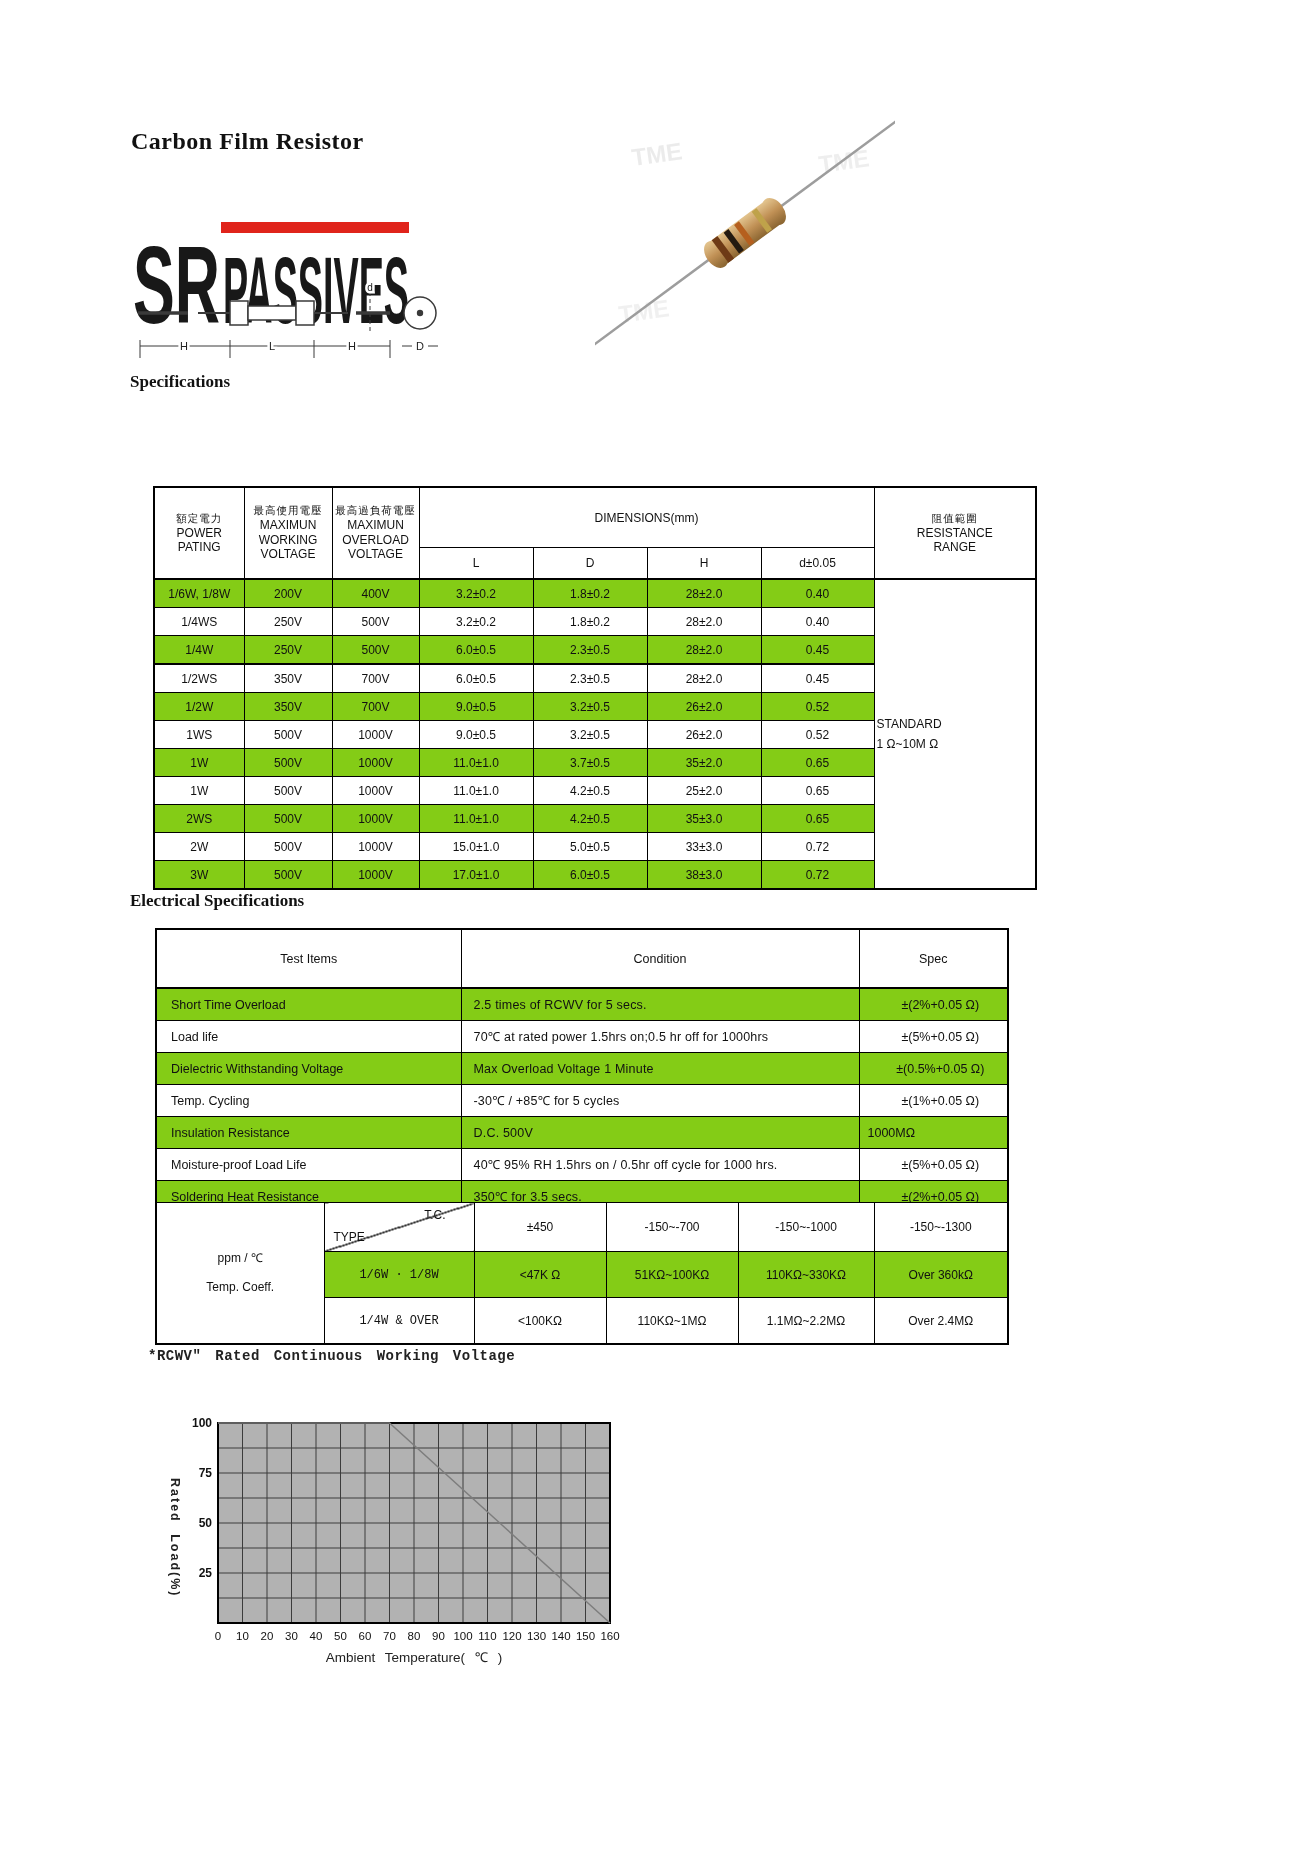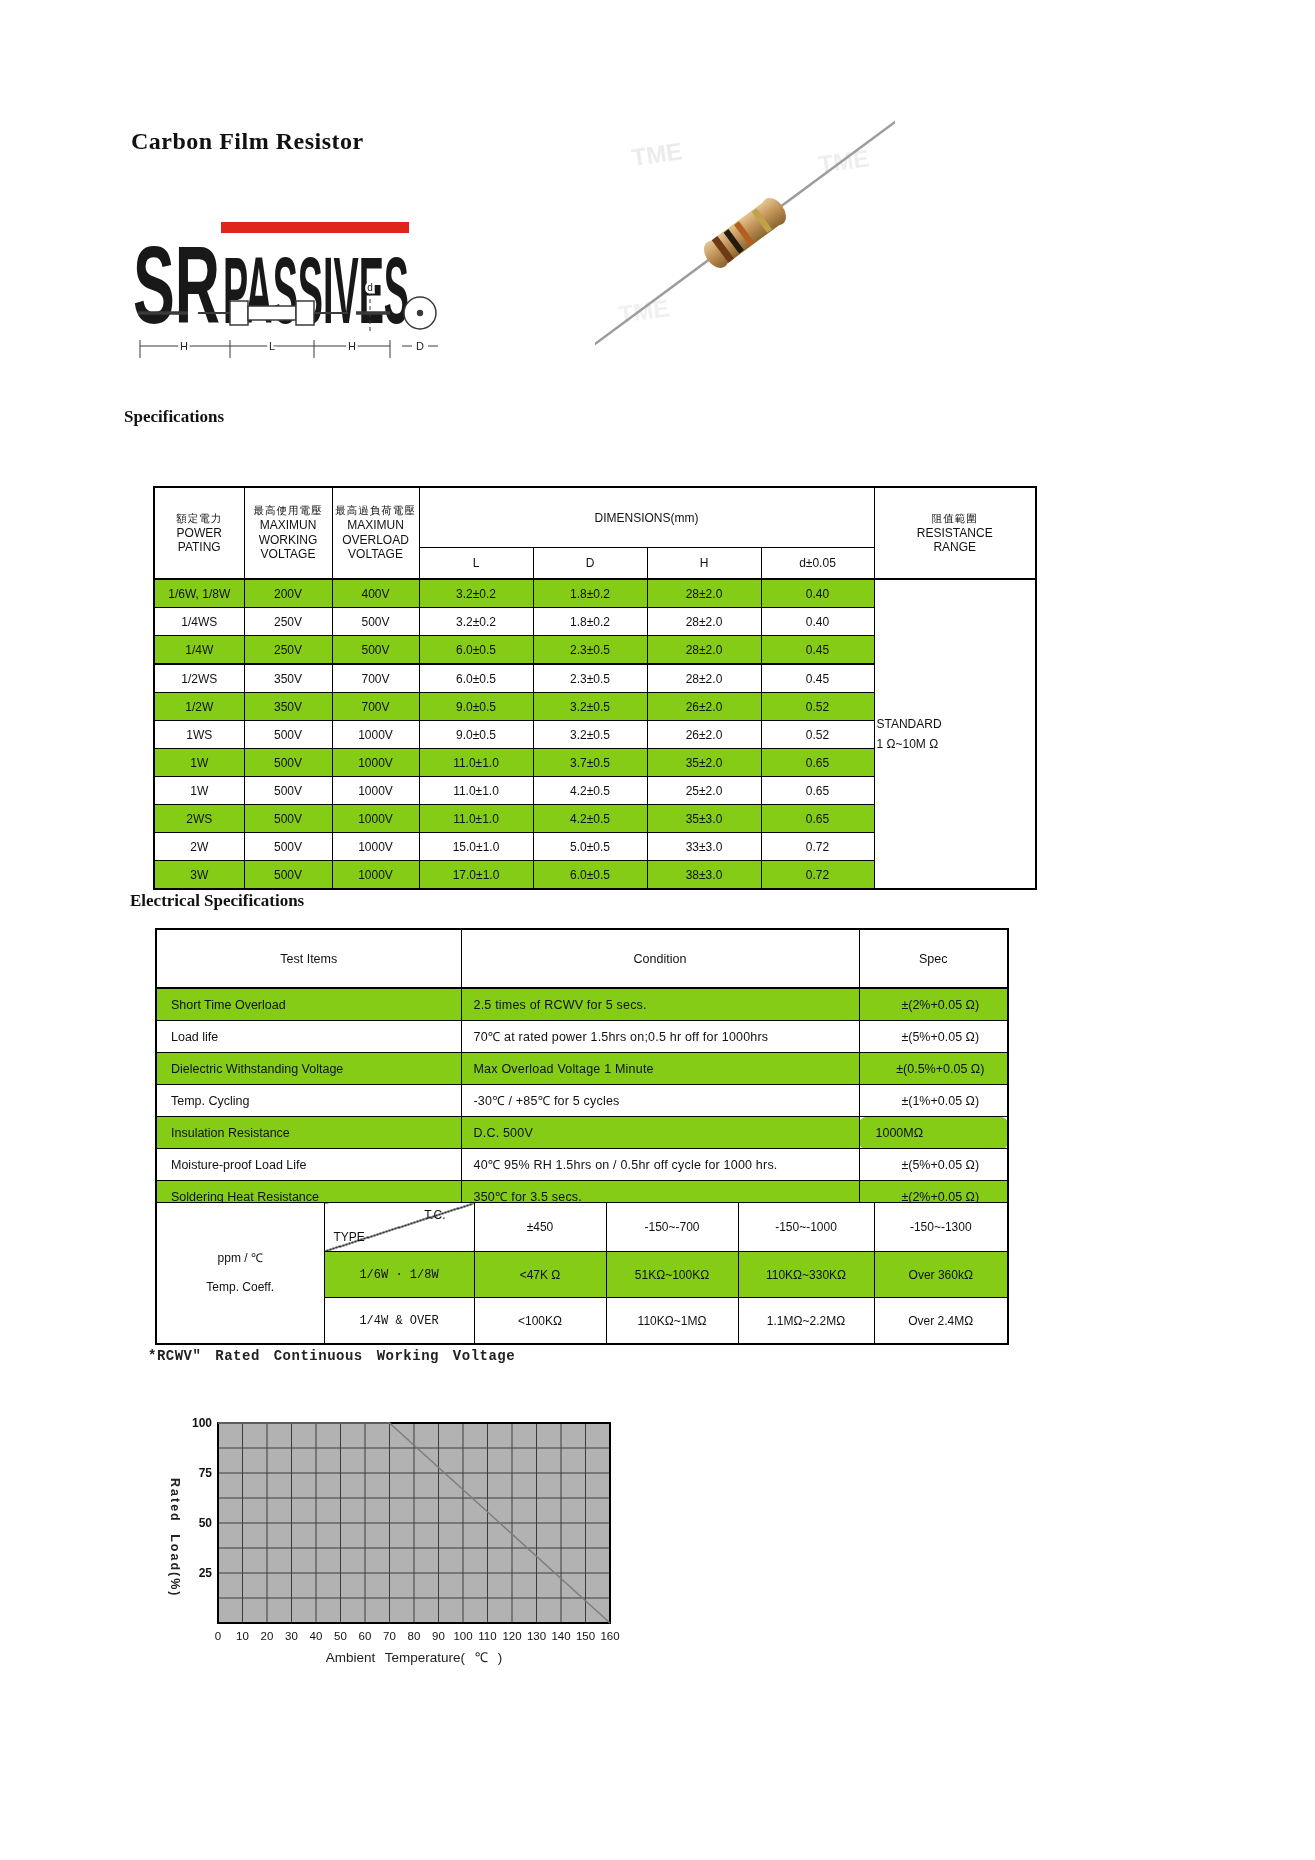--- a/index.html
+++ b/index.html
@@ -29,21 +29,21 @@
   .thick-bottom td{border-bottom:2px solid #000;}
   .res-cell{background:#fff !important;text-align:left;padding-left:2px;
             font-size:12.5px;line-height:1.7;}
 
   .elec-table{left:155px;top:928px;width:852px;border:2px solid #000;font-size:12.5px;}
   .elec-table thead th{height:57px;border-bottom:2px solid #000;}
   .elec-table tbody td{height:31px;}
   .ti{text-align:left;padding-left:14px;}
   .cond{text-align:left;padding-left:12px;letter-spacing:0.2px;}
   .spec-val{text-align:center;padding-left:14px;}
-  .spec-val.left{text-align:left;padding-left:16px;border-radius:7px;}
+  .spec-val.left{text-align:left;padding-left:8px;}
 
   .tc-table{left:155px;top:1202px;width:852px;border:2px solid #000;border-top:none;font-size:12px;}
   .tc-table td{height:45px;}
   .tc-table .tc-hrow td{height:48px;}
   .tc-label{background:#fff !important;font-size:12px;line-height:2.4;}
   .tc-diag{position:relative;background:linear-gradient(to bottom right,
            transparent calc(50% - 0.8px), #333 calc(50% - 0.8px),
            #333 calc(50% + 0.8px), transparent calc(50% + 0.8px));}
   .diag-tc{position:absolute;top:5px;right:28px;font-size:12px;}
   .diag-type{position:absolute;bottom:7px;left:9px;font-size:12px;}
@@ -116,21 +116,21 @@
     </g>
     <g fill="#222" font-size="11" text-anchor="middle" style="paint-order:stroke" stroke="#fff" stroke-width="5">
       <text x="238" y="9" font-size="10">d</text>
       <text x="52" y="68">H</text>
       <text x="140" y="68">L</text>
       <text x="220" y="68">H</text>
       <text x="288" y="68">D</text>
     </g>
   </svg>
 
-  <div class="abs sec-head h-serif" style="left:124px;top:372px;margin-top:35px;">Specifications</div>
+  <div class="abs sec-head h-serif" style="left:130px;top:372px;">Specifications</div>
 
   <table class="spec-table">
     <colgroup>
       <col style="width:90px">
         <col style="width:88px">
         <col style="width:87px">
       <col style="width:114px">
         <col style="width:114px">
         <col style="width:114px">
       <col style="width:113px">

